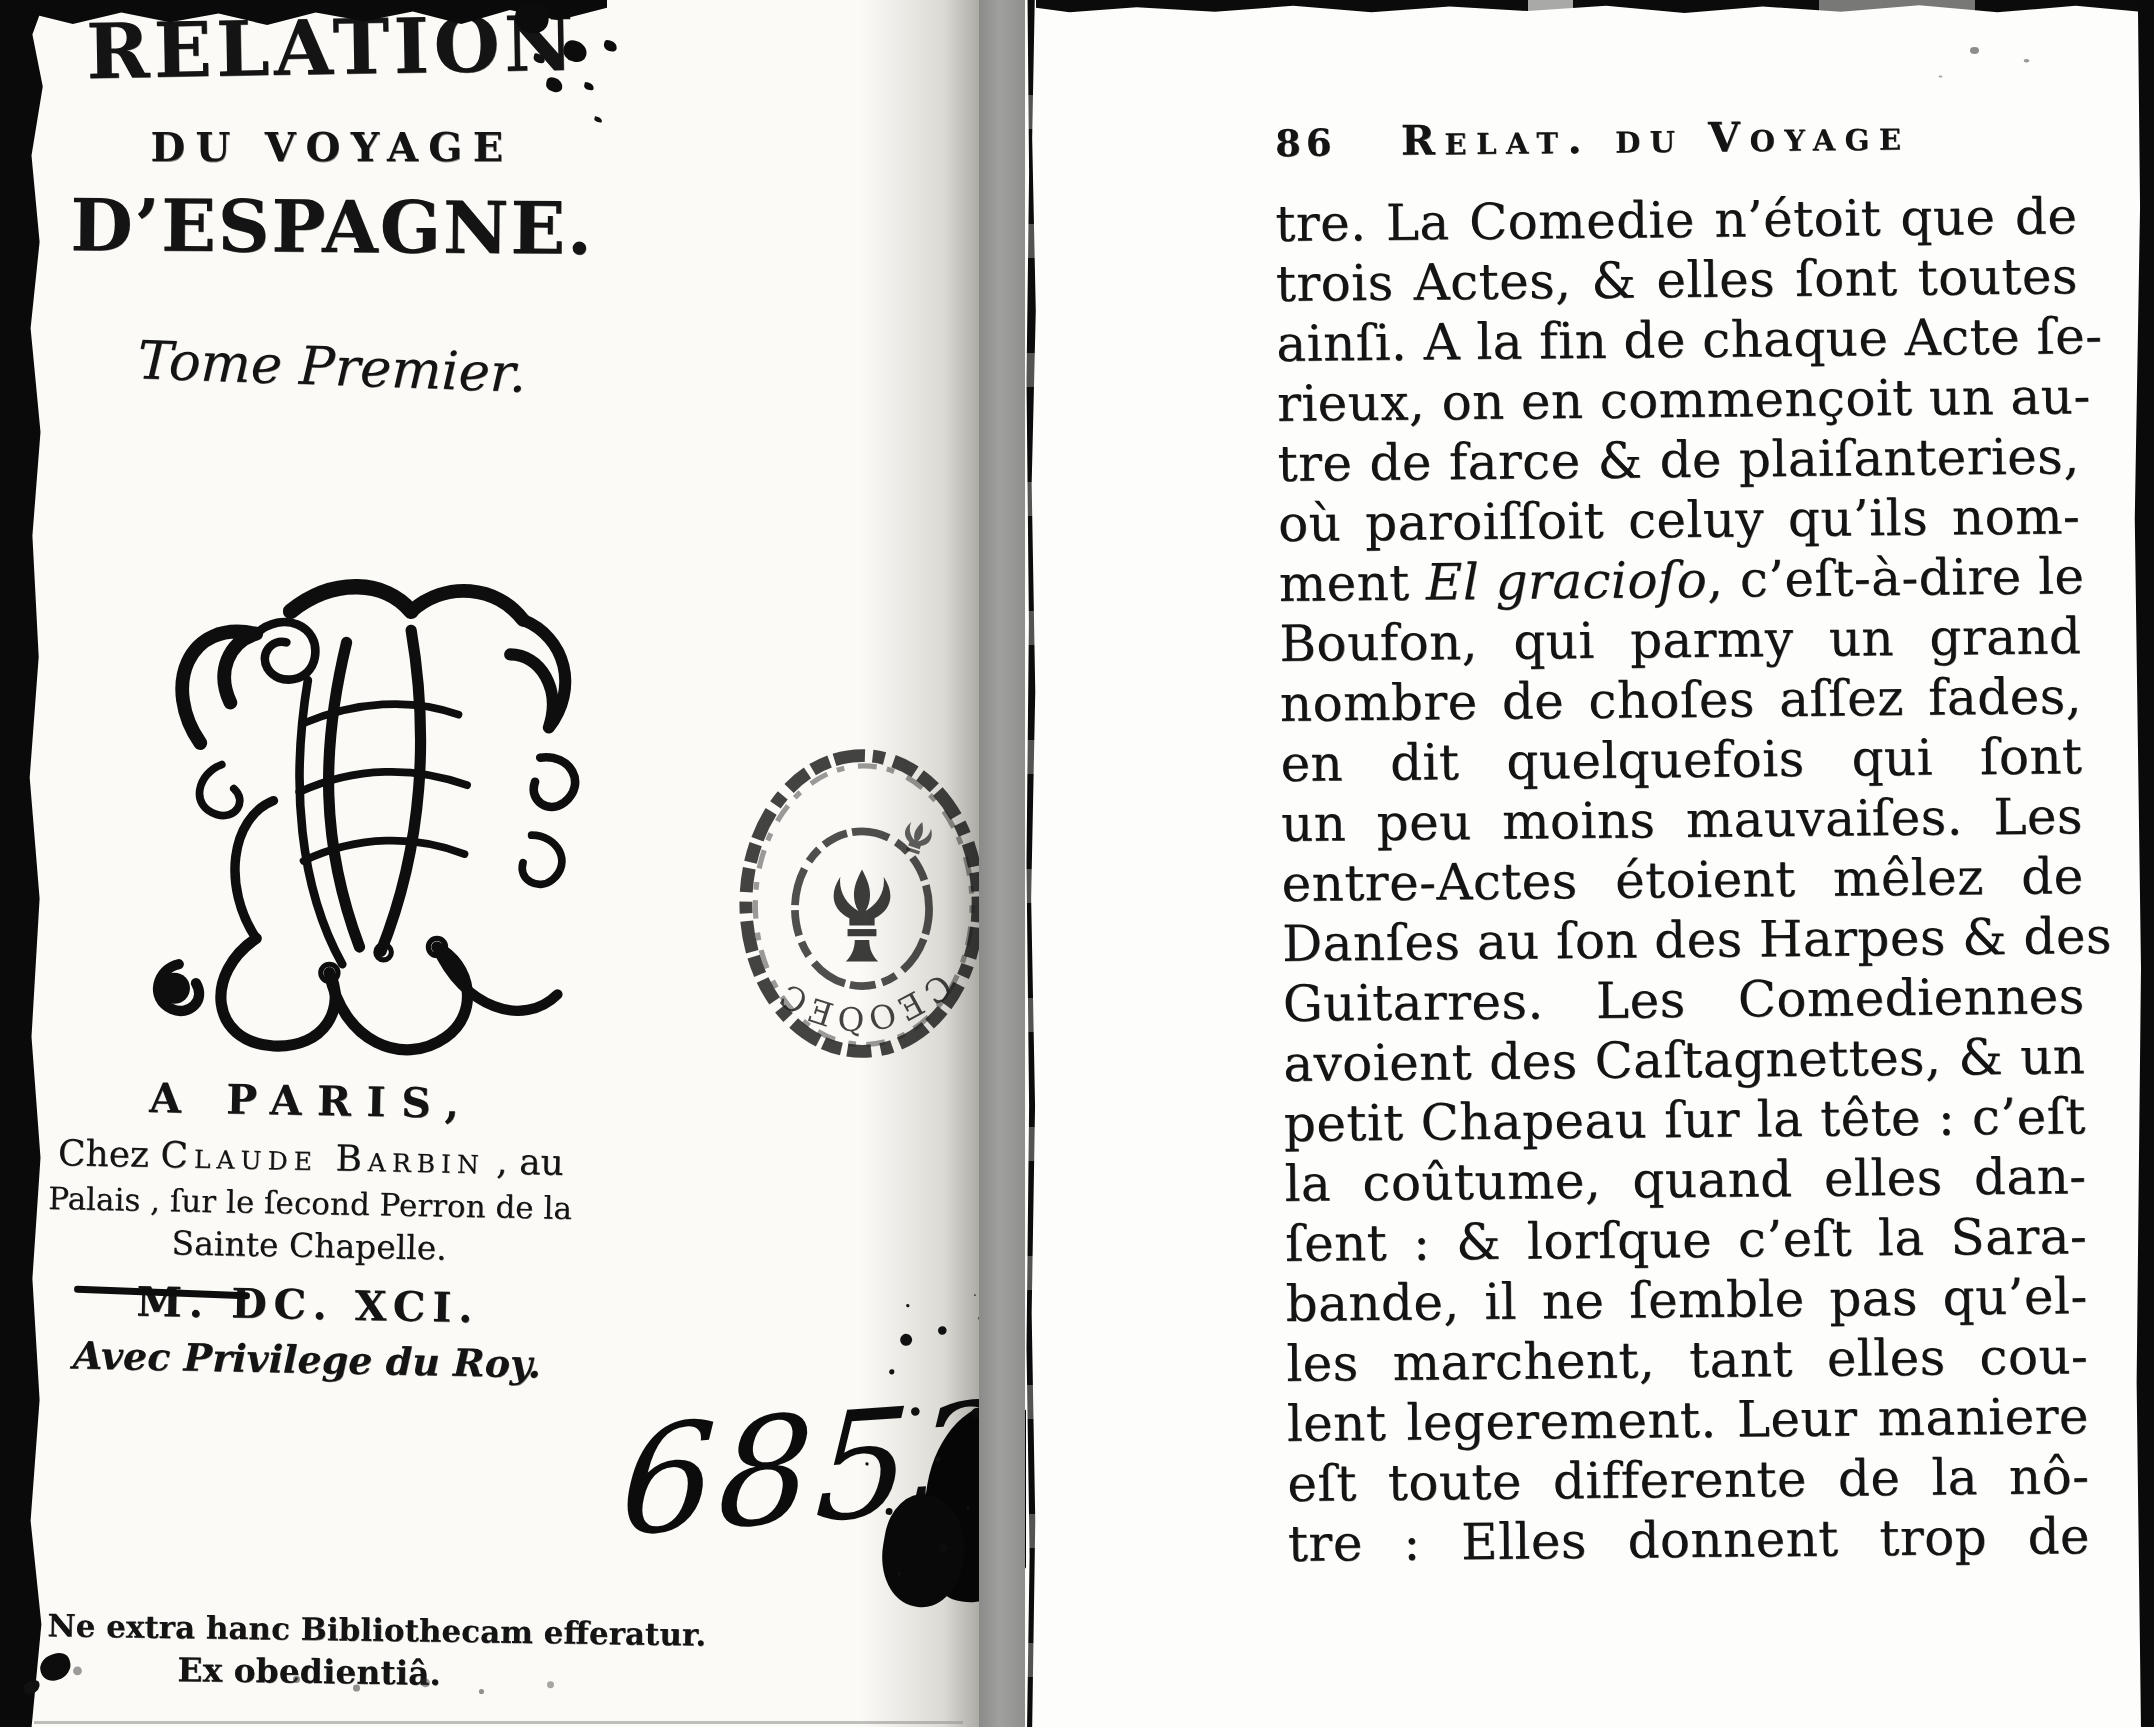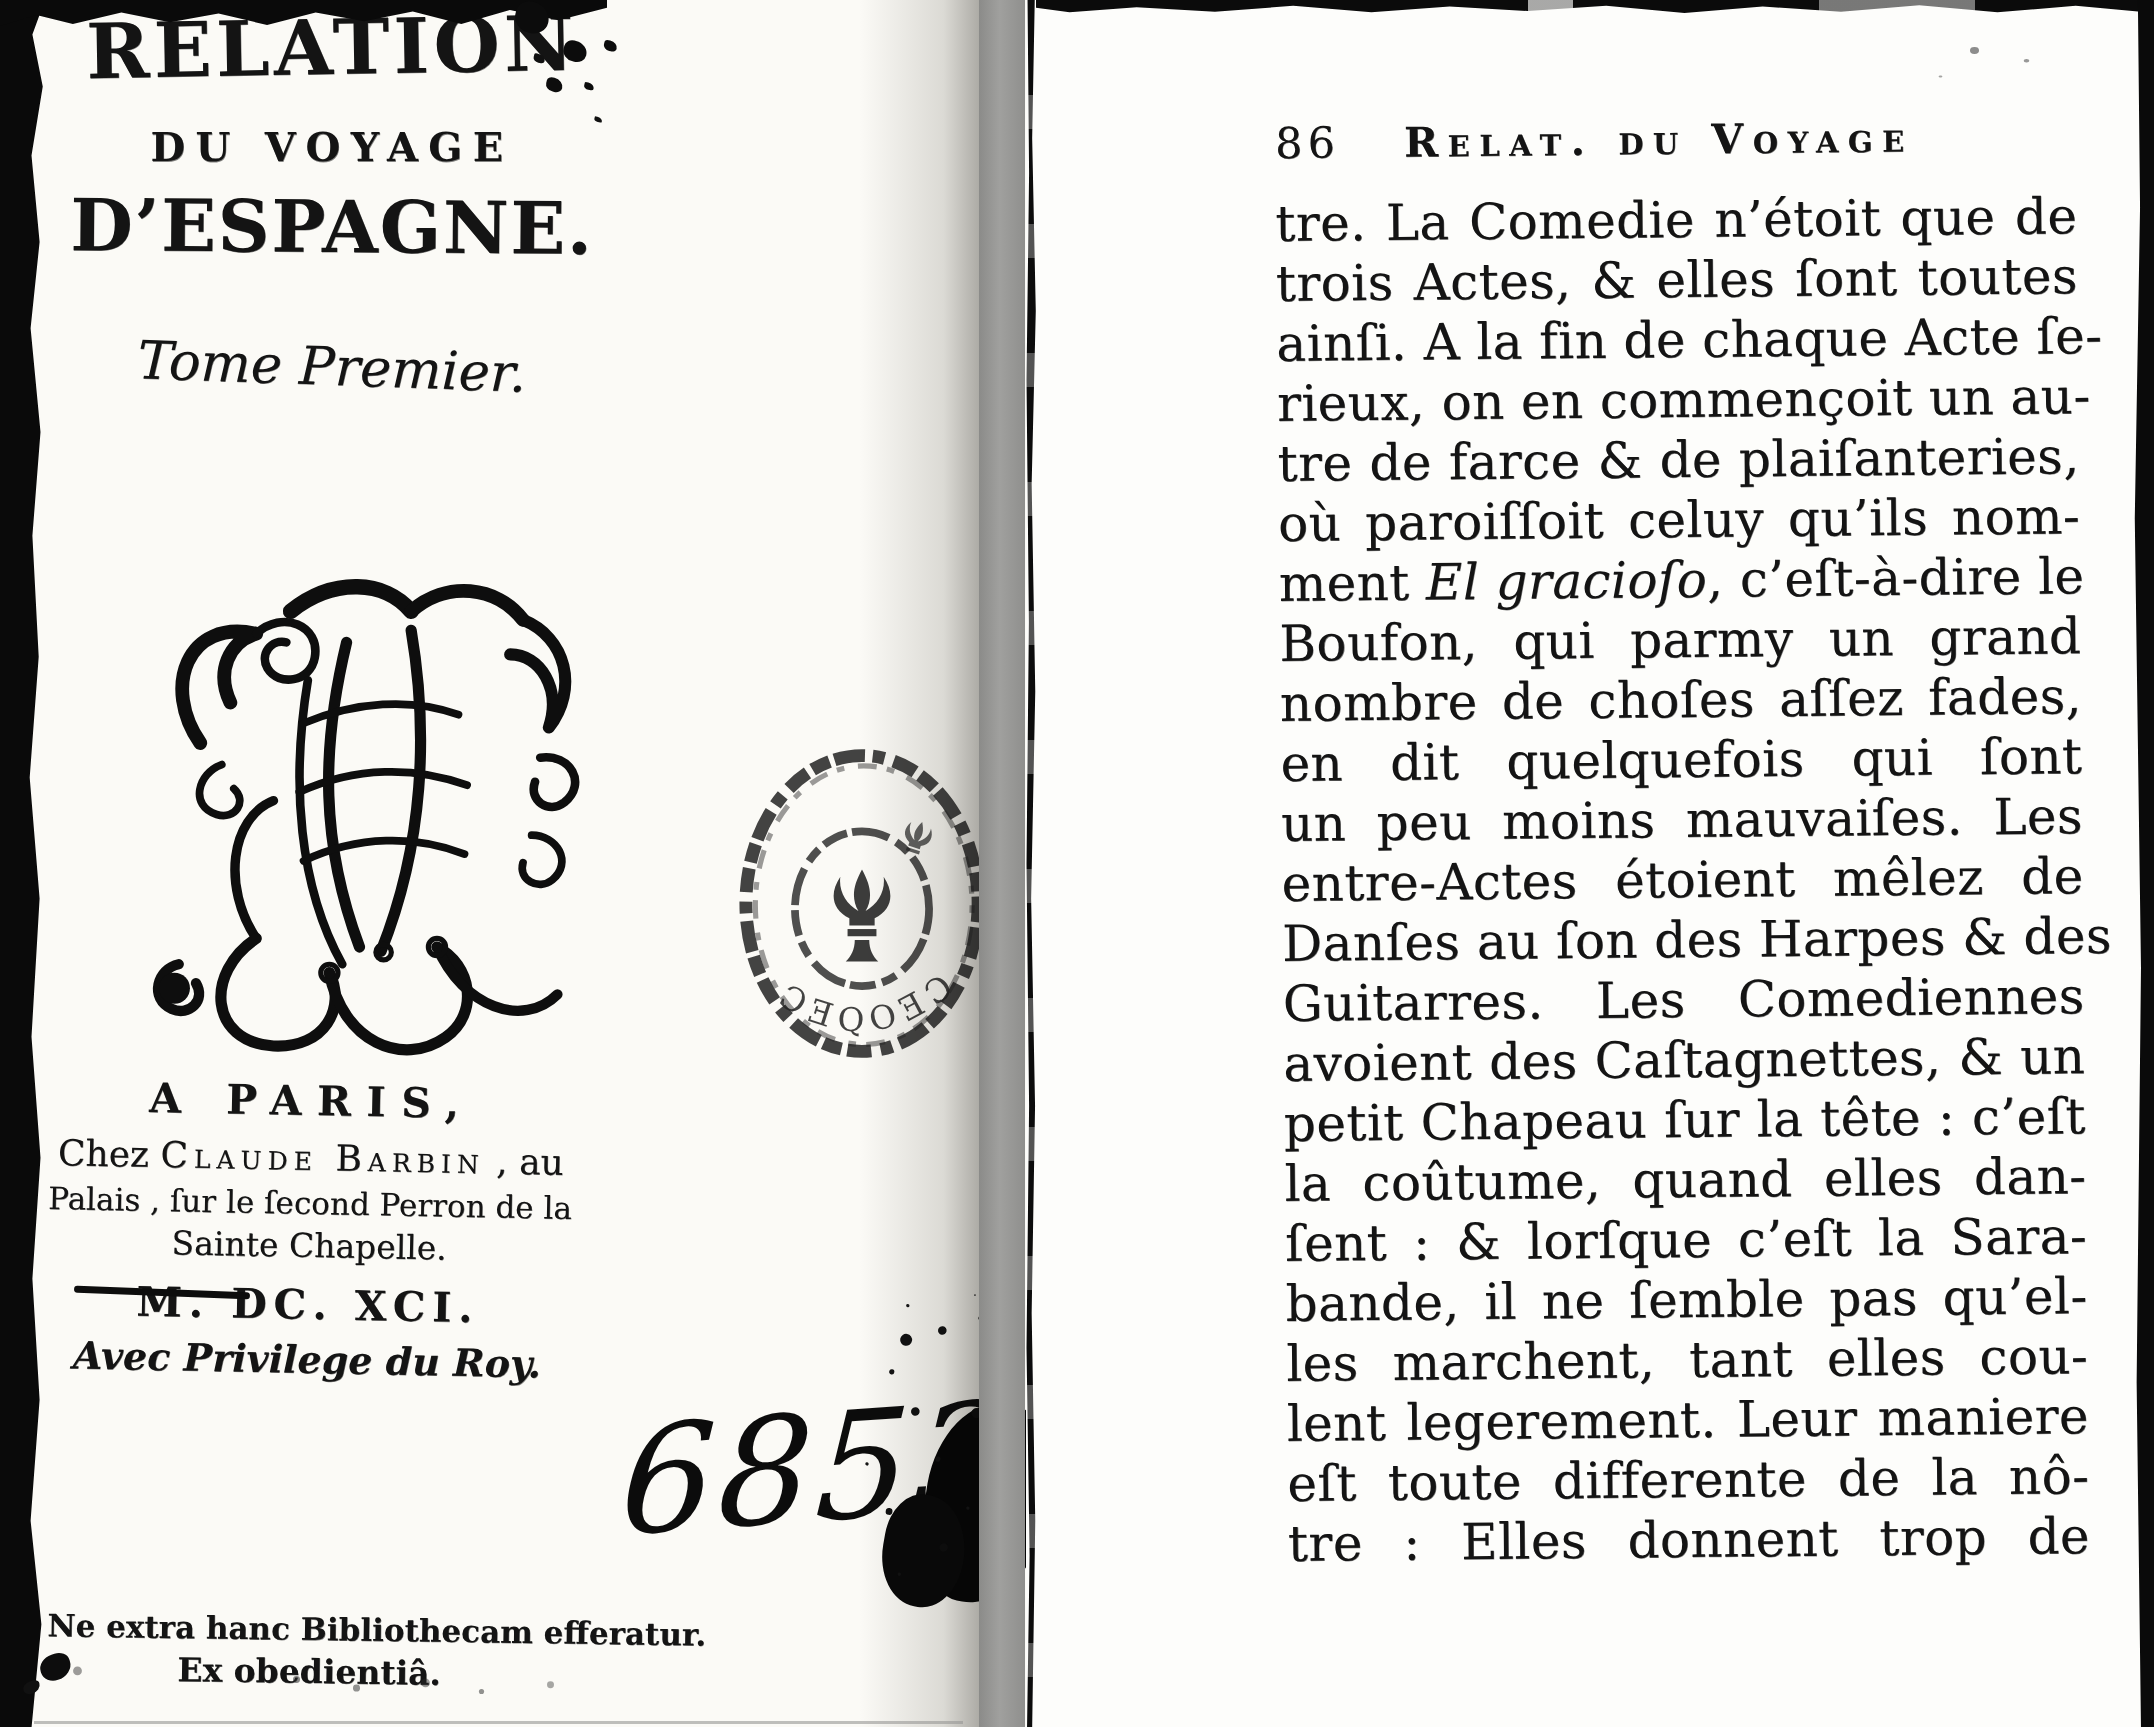--- a/index.html
+++ b/index.html
@@ -74,21 +74,21 @@
       clip-path:polygon(15% 0,85% 0,60% 8%,95% 18%,55% 28%,90% 40%,50% 52%,88% 64%,55% 76%,90% 88%,60% 100%,10% 100%,35% 90%,5% 78%,30% 64%,5% 50%,28% 36%,5% 22%,30% 10%);}
   .rp-top-edge{left:1036px;top:0;width:1118px;height:13px;
       background:linear-gradient(90deg,#0b0b0b 0 44%,rgba(11,11,11,.35) 44% 48%,#0b0b0b 48% 70%,rgba(11,11,11,.55) 70% 84%,#0b0b0b 84% 100%);
       clip-path:polygon(0 0,100% 0,100% 100%,93% 45%,86% 95%,79% 40%,72% 90%,65% 50%,58% 100%,51% 45%,44% 85%,37% 50%,30% 95%,23% 45%,16% 90%,9% 55%,3% 95%,0 60%);}
   .rp-right-band{left:2123px;top:0;width:31px;height:1728px;background:#0a0a0a;
       clip-path:polygon(48% 0,100% 0,100% 100%,58% 100%,44% 80%,58% 56%,38% 30%,55% 12%);}
   .rp-specks{left:1970px;top:47px;width:8.6px;height:6.9px;background:rgba(30,30,30,.5);border-radius:50%;
       box-shadow:52px 10.3px 0 -1.7px rgba(30,30,30,.45),-34px 26px 0 -2.6px rgba(30,30,30,.4);}
 
   .rp-header{left:1275px;top:114px;width:800px;display:flex;align-items:baseline;transform:rotate(-.6deg);}
-  .rp-pagenum{font-size:43px;font-weight:400;letter-spacing:5.2px;}
+  .rp-pagenum{font-size:37px;font-weight:700;letter-spacing:5.2px;}
   .rp-title{font-size:41px;font-weight:600;font-variant:small-caps;letter-spacing:9.5px;margin-left:64px;}
 
   .rp-body{left:1275px;top:194px;width:802px;transform:rotate(-.55deg);transform-origin:left top;}
   .bl{height:60px;font-size:50px;line-height:60px;text-align:justify;text-align-last:justify;
       white-space:nowrap;letter-spacing:0.4px;}
   .it{font-style:italic;}
 </style>
 </head>
 <body>
 

